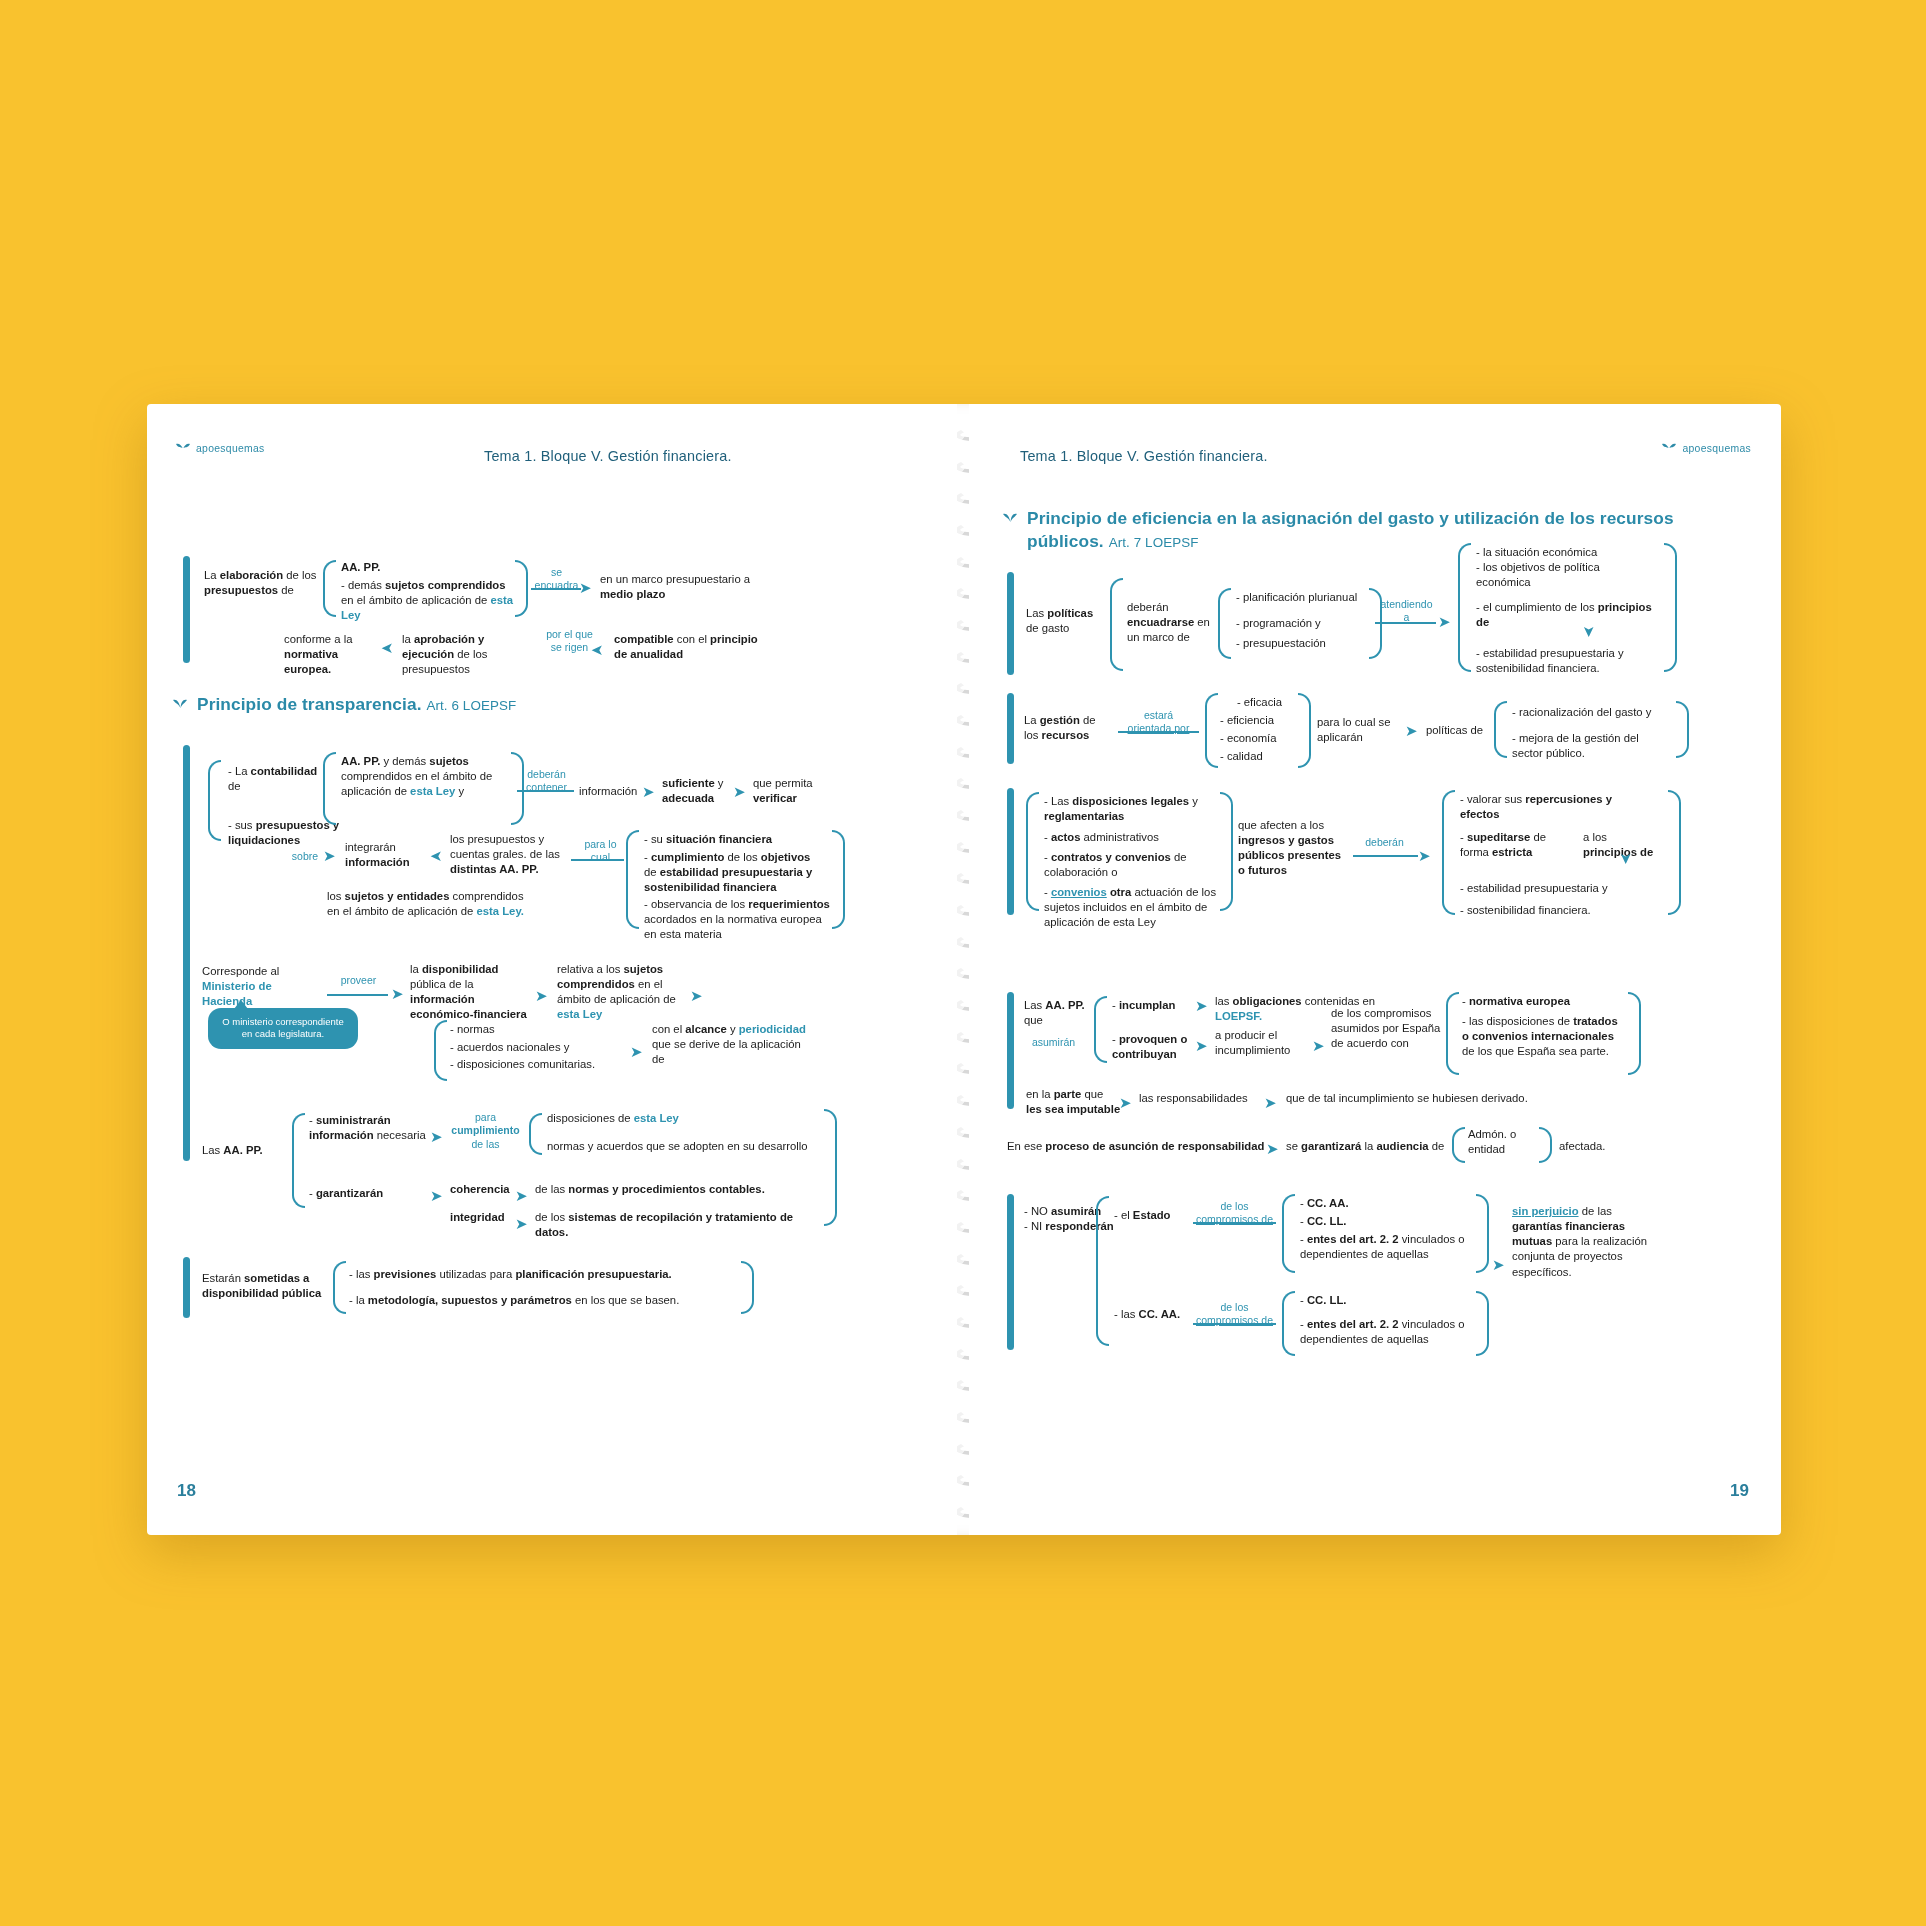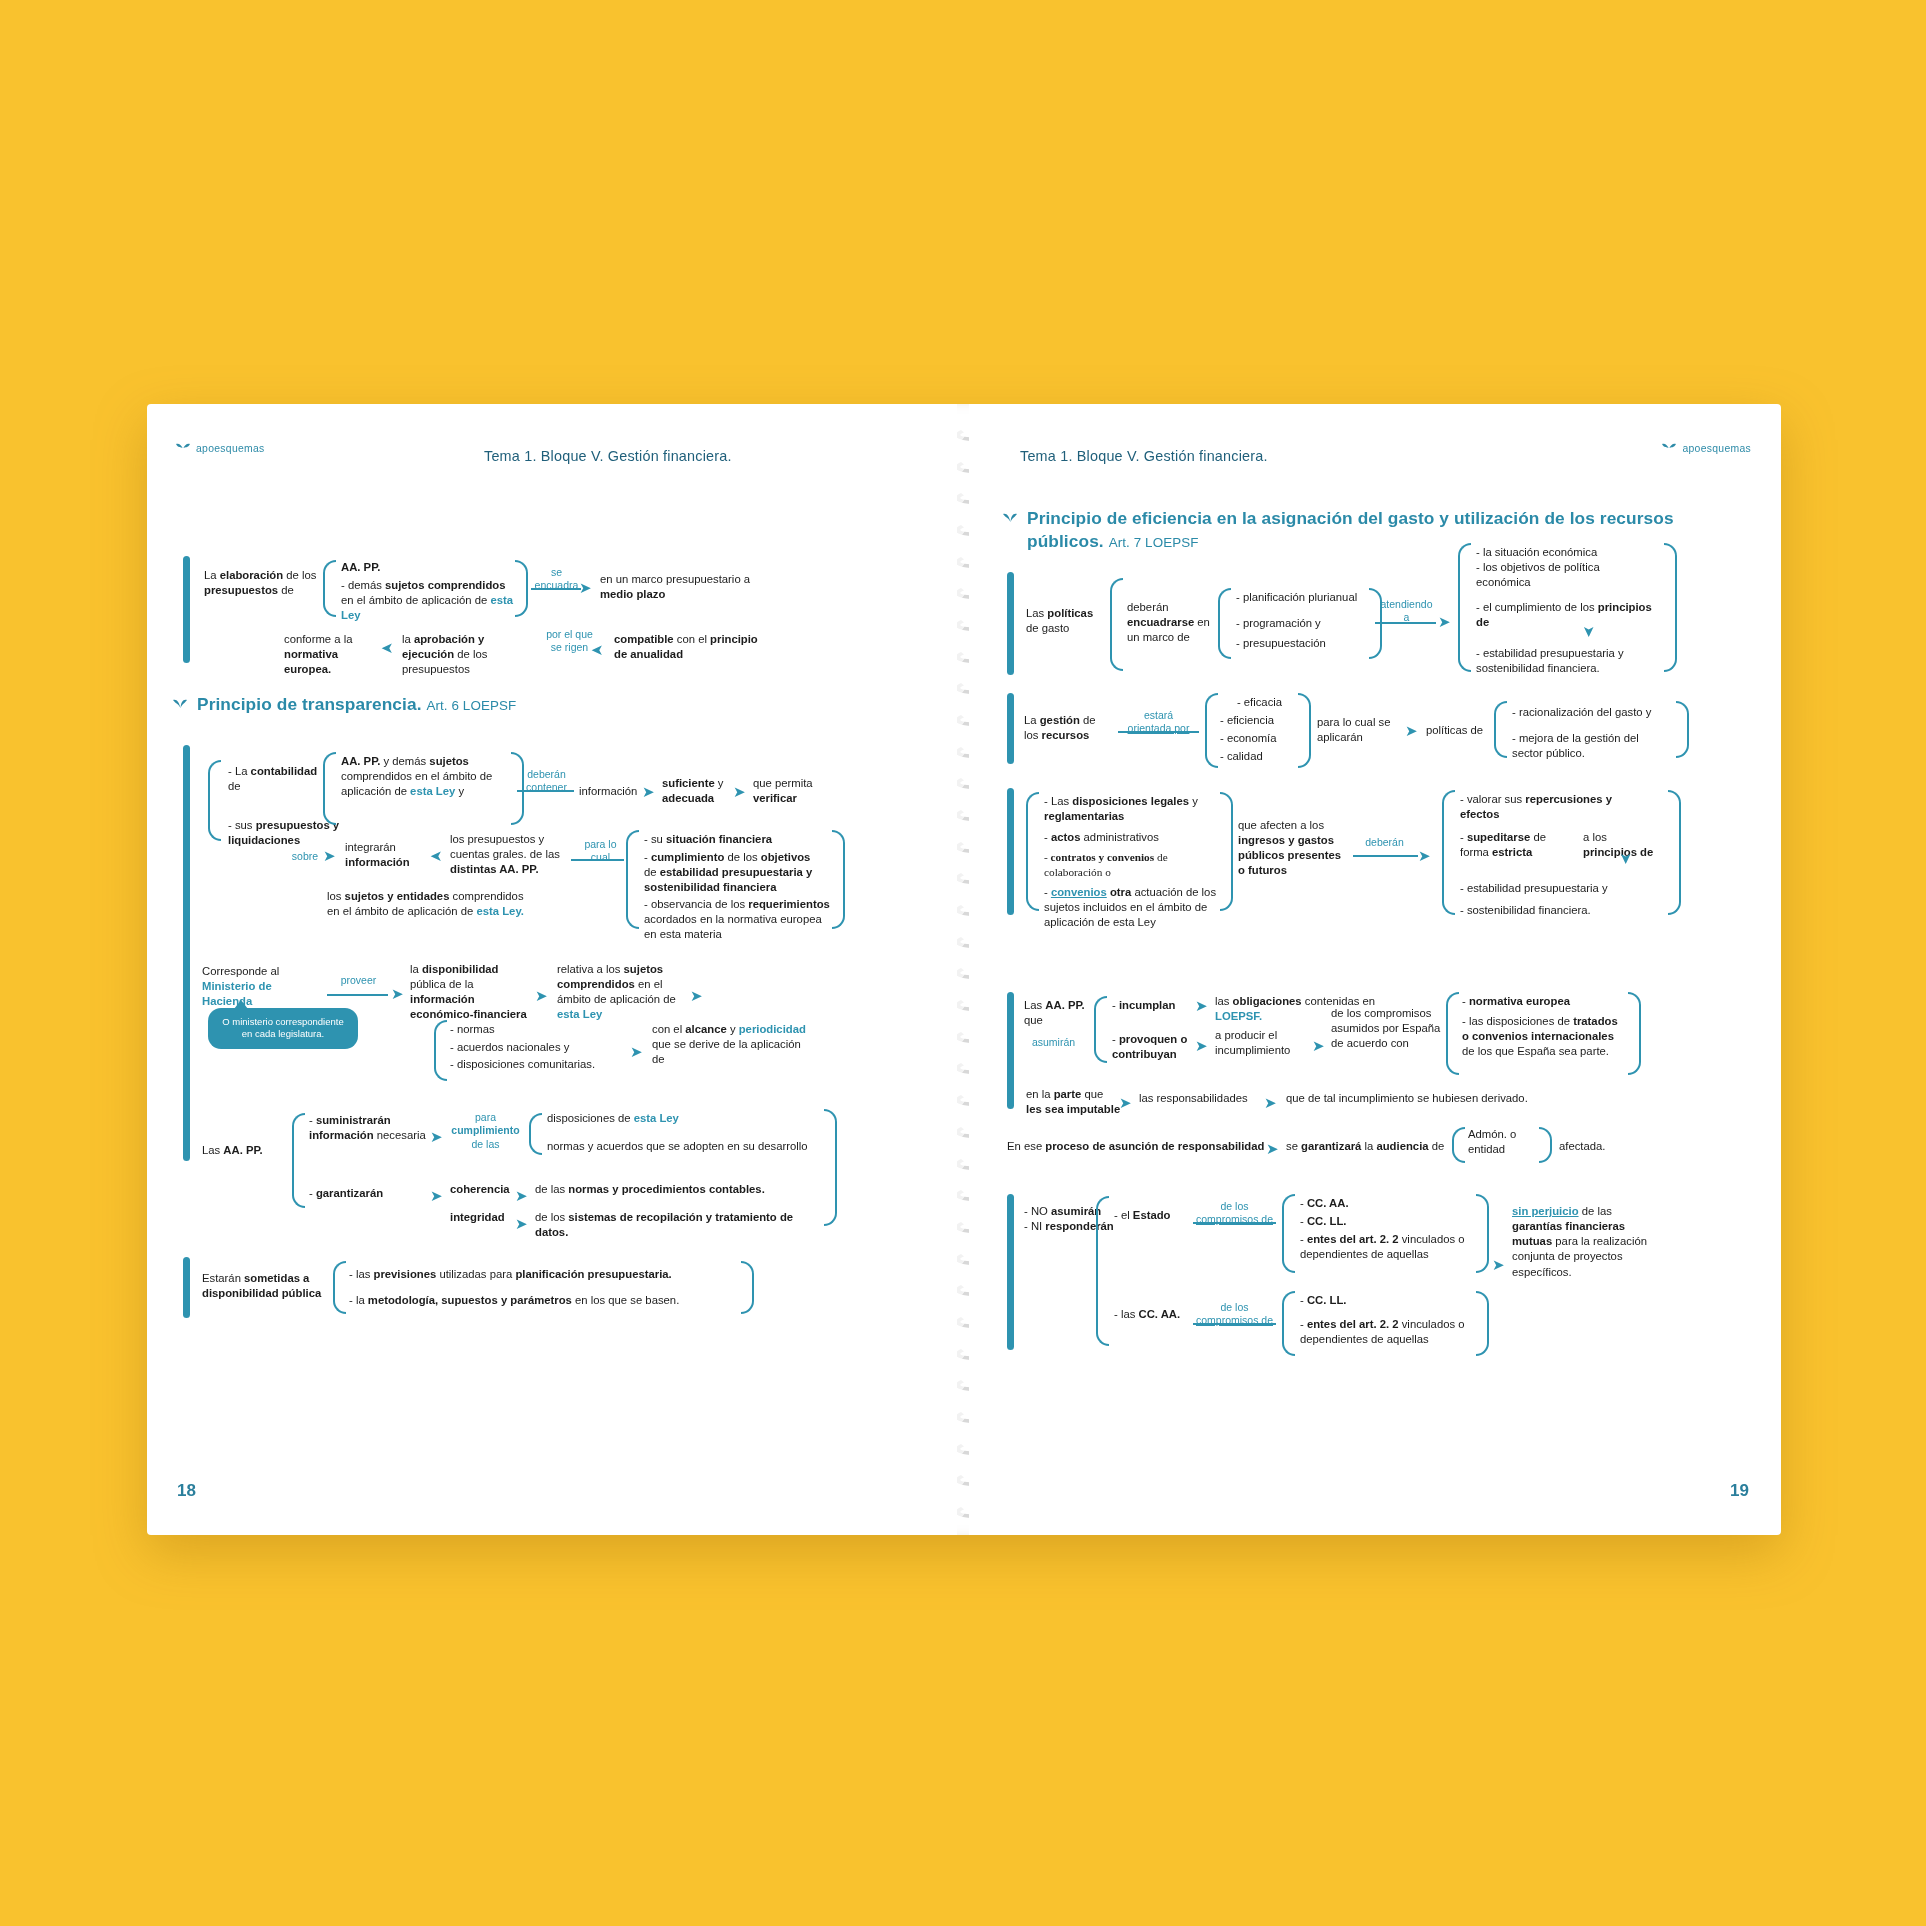--- a/index.html
+++ b/index.html
@@ -327,21 +327,21 @@
     <div class="tx" style="left:457px; top:319px; width:69px;">políticas de</div>
     <div class="brace" style="left:525px; top:297px; height:57px;"></div>
     <div class="tx" style="left:543px; top:301px; width:158px;">- racionalización del gasto y</div>
     <div class="tx" style="left:543px; top:327px; width:158px;">- mejora de la gestión del sector público.</div>
     <div class="brace r" style="left:707px; top:297px; height:57px;"></div>
 
     <div class="bar" style="left:38px; top:384px; height:127px;"></div>
     <div class="brace" style="left:57px; top:388px; height:119px;"></div>
     <div class="tx" style="left:75px; top:390px; width:164px;">- Las <b>disposiciones legales</b> y <b>reglamentarias</b></div>
     <div class="tx" style="left:75px; top:426px; width:164px;">- <b>actos</b> administrativos</div>
-    <div class="tx" style="left:75px; top:446px; width:164px;font-family:Liberation Serif, serif;">- <b>contratos y convenios</b> de colaboración o</div>
+    <div class="tx" style="left:75px; top:446px; width:164px;">- <b>contratos y convenios</b> de colaboración o</div>
     <div class="tx" style="left:75px; top:481px; width:174px;">- <b class="ul blue">convenios</b> <b>otra</b> actuación de los sujetos incluidos en el ámbito de aplicación de esta Ley</div>
     <div class="brace r" style="left:251px; top:388px; height:119px;"></div>
     <div class="tx" style="left:269px; top:414px; width:109px;">que afecten a los <b>ingresos y gastos públicos presentes o futuros</b></div>
     <div class="tl" style="left:386px; top:432px; width:59px;">deberán</div>
     <div class="hline" style="left:384px; top:451px; width:65px;"></div>
     <div class="arrow" style="left:449px; top:444px;">➤</div>
 
     <div class="brace" style="left:473px; top:386px; height:125px;"></div>
     <div class="tx" style="left:491px; top:388px; width:164px;">- valorar sus <b>repercusiones y efectos</b></div>
     <div class="tx" style="left:491px; top:426px; width:115px;">- <b>supeditarse</b> de forma <b>estricta</b></div>

